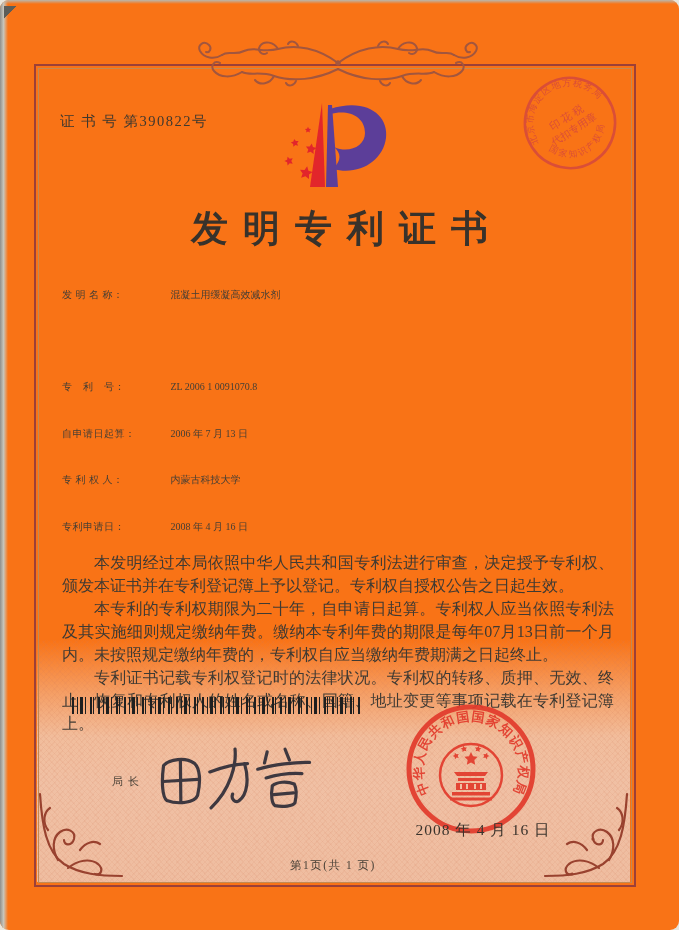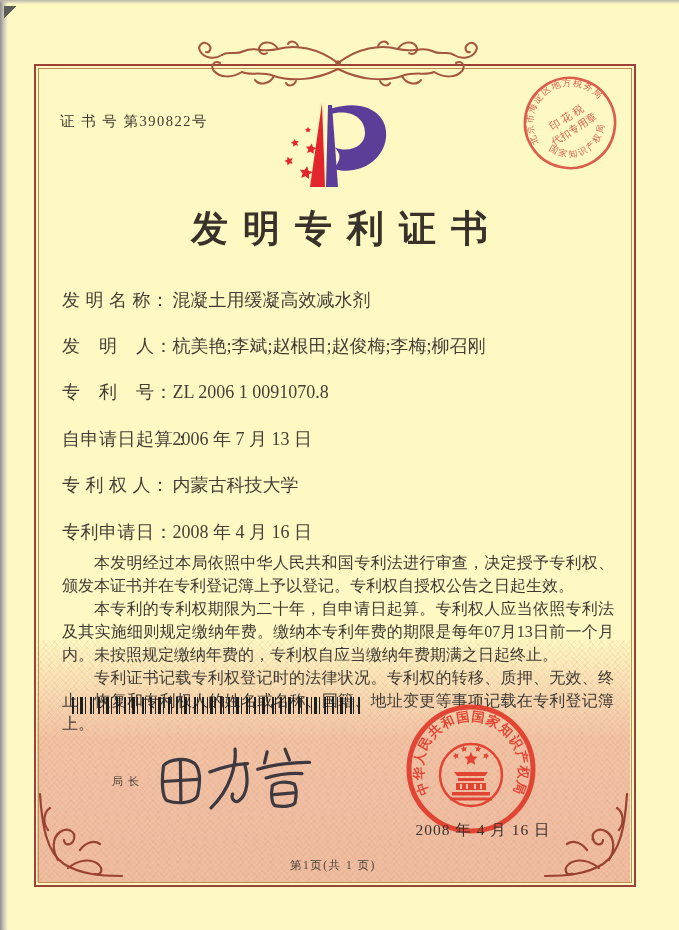--- a/index.html
+++ b/index.html
@@ -4,22 +4,23 @@
 <style>
   html,body{margin:0;padding:0;}
   body{
     width:679px;height:930px;
     background:#e9e6dc;
     font-family:"Liberation Serif","DejaVu Serif",serif;
     position:relative;overflow:hidden;
   }
   .page{
     position:absolute;inset:0;
-    background:#fef9c3;
+    background:#f97316;
     overflow:hidden;
+    border-radius:9px;
   }
   .edge-left{position:absolute;left:0;top:0;bottom:0;width:8px;
     background:linear-gradient(90deg,#8f8f8b,#c8c5ba 45%,rgba(246,242,228,0));z-index:9;}
   .edge-top{position:absolute;left:0;top:0;right:0;height:4px;
     background:linear-gradient(180deg,#b9b7ae,rgba(246,242,228,0));z-index:9;}
   .corner-speck{position:absolute;left:4px;top:6px;width:26px;height:16px;
     background:linear-gradient(135deg,#5d5d58 30%,transparent 31%);z-index:10;}
 
   
   .pink-zone{
@@ -45,21 +46,21 @@
 
   .logo{position:absolute;left:281px;top:97px;width:126px;height:98px;z-index:4;}
 
   .tax-stamp{position:absolute;left:521px;top:74px;width:98px;height:98px;z-index:5;
     transform:rotate(-33deg);opacity:.88;}
 
   .title{position:absolute;left:0;top:204px;width:679px;z-index:4;
     text-align:center;font-size:37px;font-weight:bold;color:#38322b;
     letter-spacing:15px;text-indent:15px;white-space:nowrap;}
 
-  .field-row{position:absolute;left:62px;z-index:4;font-size:18px;color:#443e35;white-space:nowrap;}
+  .field-row{position:absolute;left:62px;z-index:4;font-size:10px;color:#443e35;white-space:nowrap;}
   .field-label{display:inline-block;width:106px;letter-spacing:.5px;}
   .f0{top:288px}.f1{top:334px}.f2{top:380px}.f3{top:427px}.f4{top:473px}.f5{top:520px}
 
   .body-text{position:absolute;left:62px;top:551px;width:552px;z-index:4;
     font-size:16px;line-height:23px;color:#3f3a33;text-align:justify;}
   .body-text p{margin:0;text-indent:2em;}
 
   .barcode{position:absolute;left:72px;top:697px;width:291px;height:17px;z-index:4;
     background:repeating-linear-gradient(90deg,
       #1f1f1f 0 2px,rgba(0,0,0,0) 2px 5px,
@@ -165,24 +166,20 @@
     </text>
     <text x="50" y="47" font-size="11" fill="#d6493c" text-anchor="middle">印 花 税</text>
     <text x="50" y="61" font-size="10.5" fill="#d6493c" text-anchor="middle">代扣专用章</text>
   </svg>
 
   <div class="title">发明专利证书</div>
 
   <div class="field-row f0">
     <span class="field-label">发 明 名 称：</span>
     <span class="field-value">混凝土用缓凝高效减水剂</span>
-  </div>
-  <div class="field-row f1">
-    <span class="field-label">发　明　人：</span>
-    <span class="field-value">杭美艳;李斌;赵根田;赵俊梅;李梅;柳召刚</span>
   </div>
   <div class="field-row f2">
     <span class="field-label">专　利　号：</span>
     <span class="field-value">ZL 2006 1 0091070.8</span>
   </div>
   <div class="field-row f3">
     <span class="field-label">自申请日起算：</span>
     <span class="field-value">2006 年 7 月 13 日</span>
   </div>
   <div class="field-row f4">

